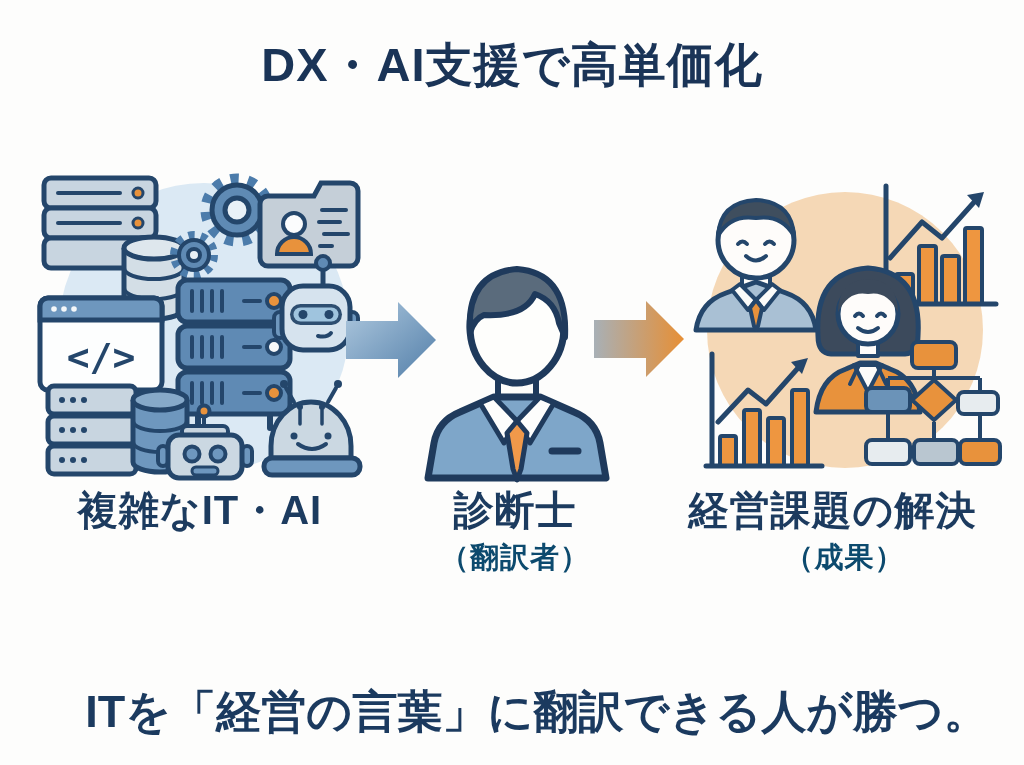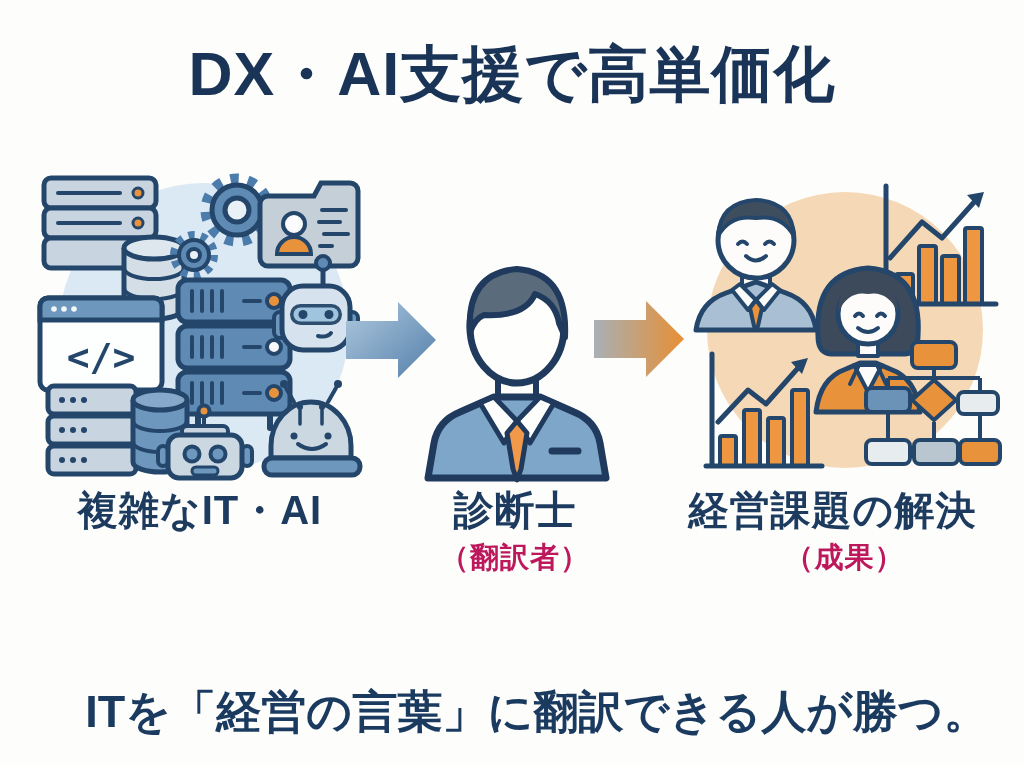--- a/index.html
+++ b/index.html
@@ -4,32 +4,32 @@
 <style>
   html,body{margin:0;padding:0;background:#ffffff;}
   .canvas{
     position:relative;width:1024px;height:765px;overflow:hidden;
     background:#FDFDFC;
     font-family:"Liberation Sans",sans-serif;
     color:#1B3A5F;
   }
   .title{
     position:absolute;top:34px;left:0;width:1024px;
-    text-align:center;font-size:61px;font-weight:900;
+    text-align:center;font-size:47px;font-weight:900;
     color:#1A3457;letter-spacing:1px;margin:0;
   }
   .illu{position:absolute;}
   .illu svg{display:block;overflow:visible;}
   .step-label{
     position:absolute;text-align:center;font-weight:900;
     font-size:40px;color:#1C3B5F;letter-spacing:1px;
   }
   .step-sublabel{
     position:absolute;text-align:center;font-weight:800;
-    font-size:29px;color:#be185d;letter-spacing:1px;
+    font-size:29px;color:#0c4a6e;letter-spacing:1px;
   }
   .bottom-message{
     position:absolute;top:682px;left:7px;width:1024px;
     text-align:center;font-size:45px;font-weight:900;
     color:#1B3A5F;letter-spacing:0px;margin:0;padding-left:18px;
   }
   .code-glyph{font-family:"DejaVu Sans Mono",monospace;font-weight:bold;}
 </style>
 </head>
 <body>

